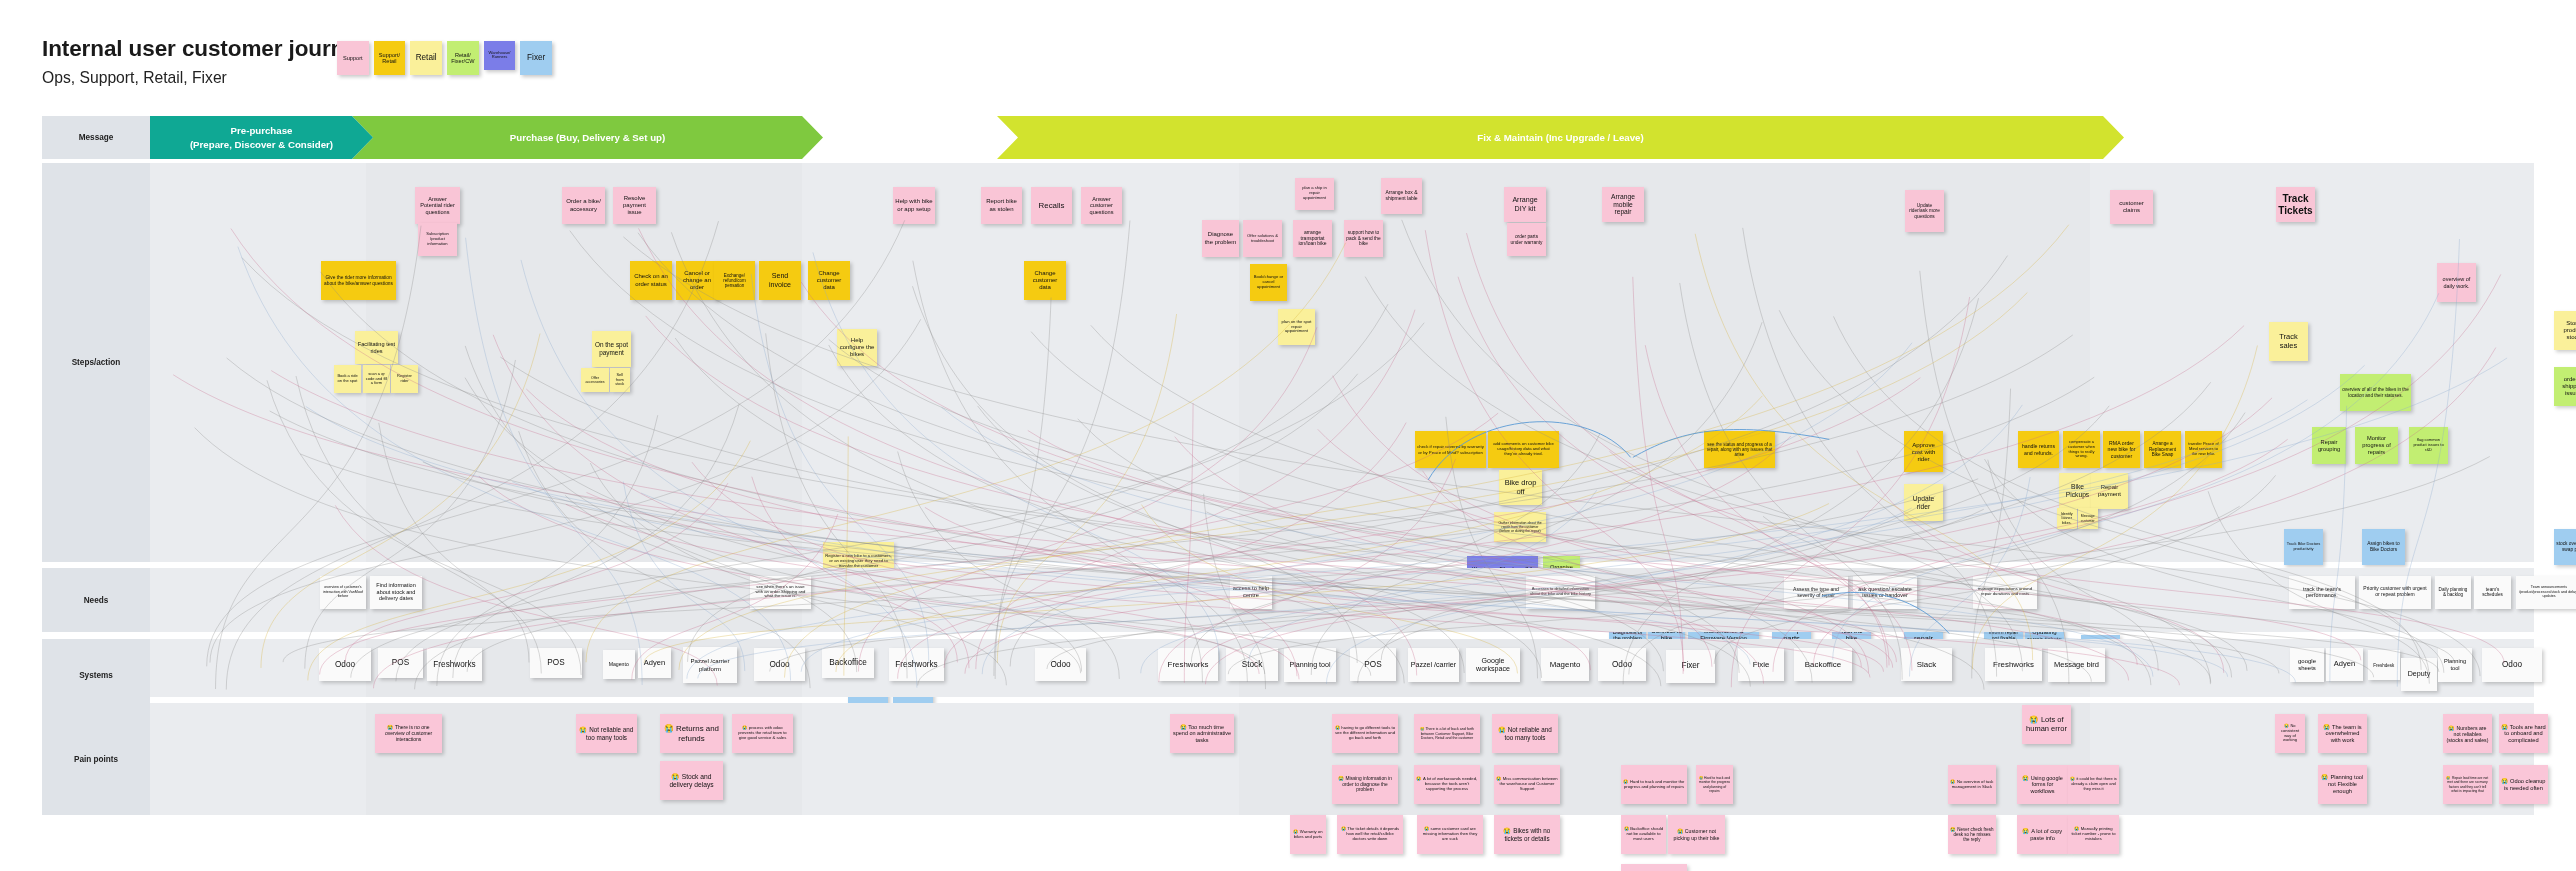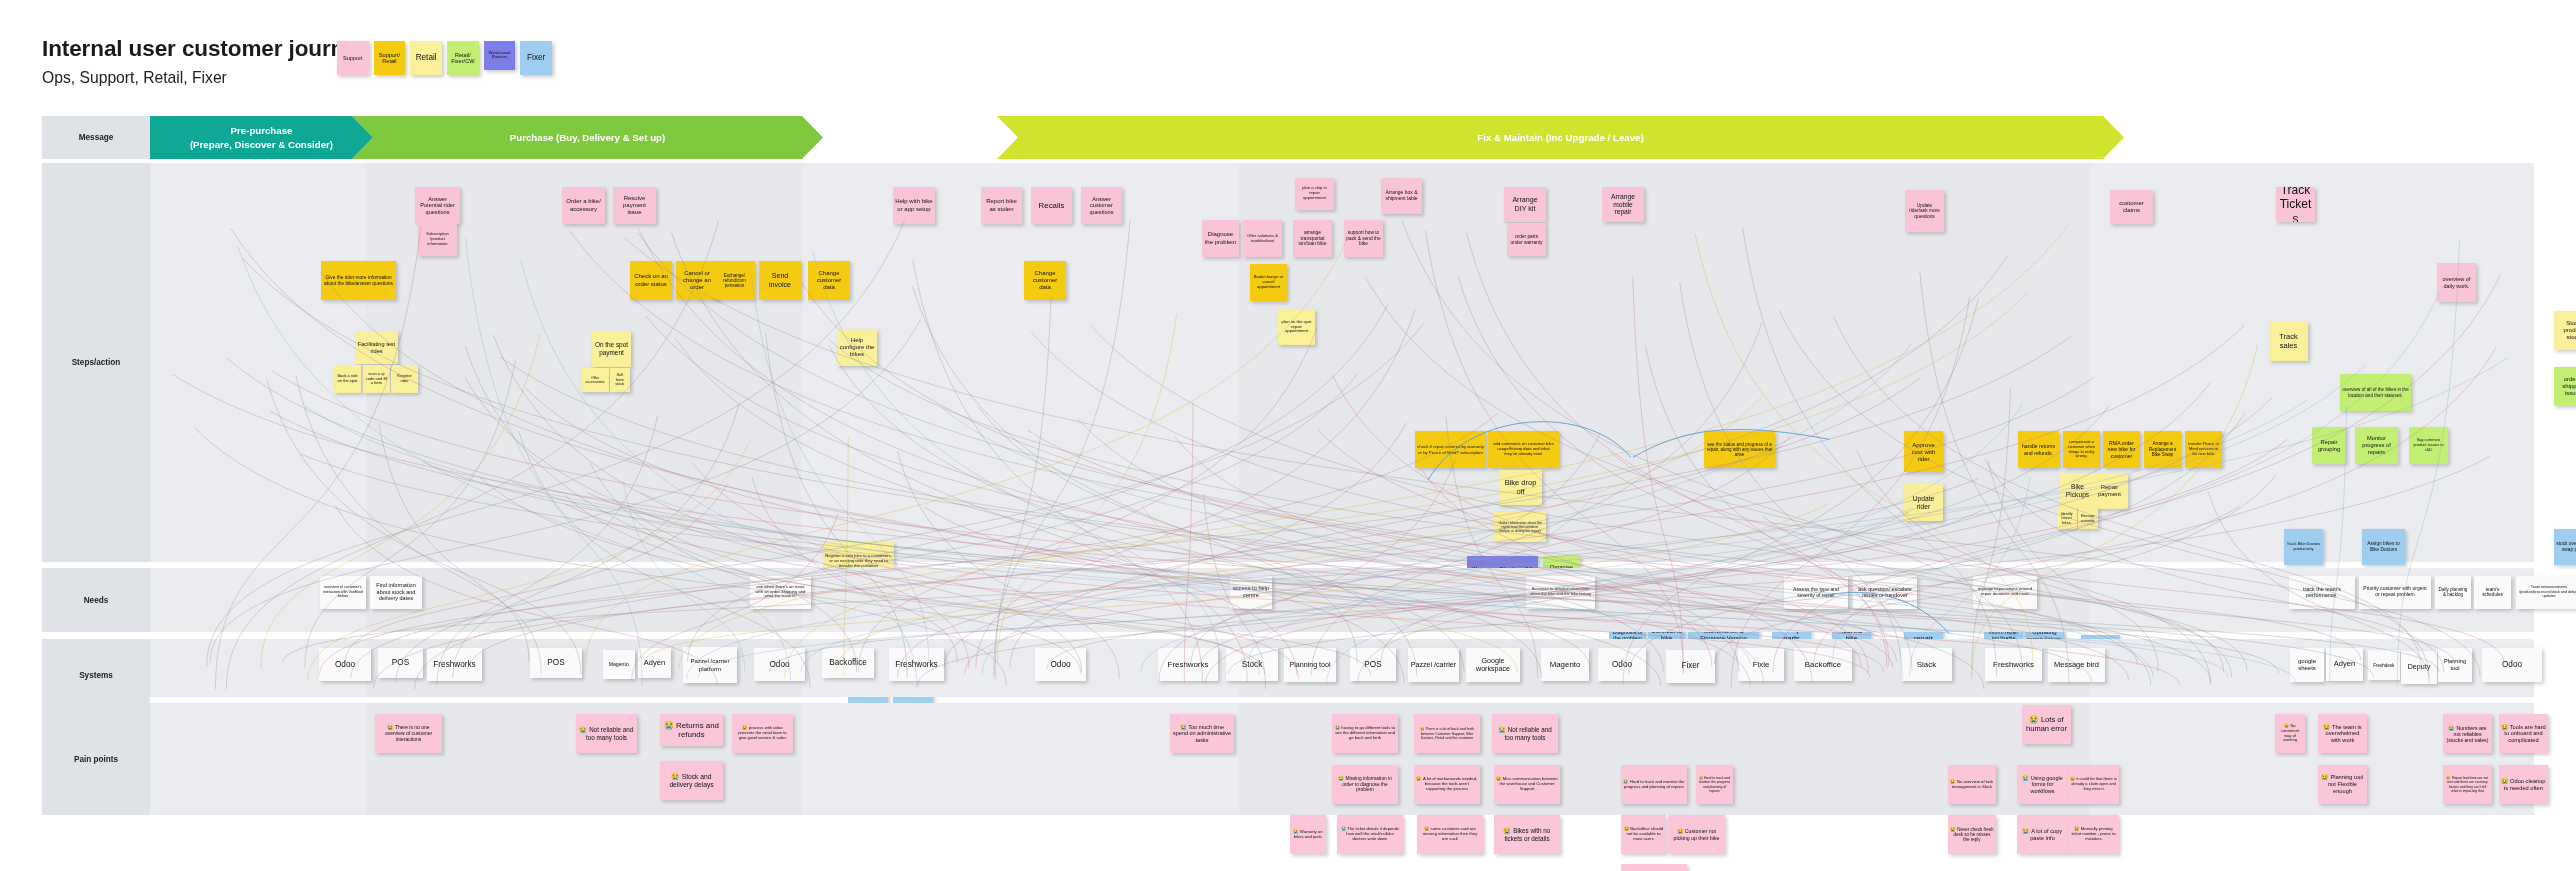--- a/index.html
+++ b/index.html
@@ -334,21 +334,21 @@
     </div>
     <div class="note c-blue" style="left: 1758px; top: 490px; width: 33px; height: 30px; font-size: 3.7px;">
       <span>Pause for Quote/cost Approval</span>
     </div>
     <div class="note c-purple" style="left: 1883px; top: 415px; width: 40px; height: 36px; font-size: 5.5px;">
       <span>Bike Pickup &amp; Shipment</span>
     </div>
     <div class="note c-blue" style="left: 1931px; top: 472px; width: 39px; height: 34px; font-size: 4.8px;">
       <span>Claim Generation</span>
     </div>
-    <div class="note c-pink" style="left: 2126px; top: 24px; width: 39px; height: 35px; font-size: 12px;">
+    <div class="note c-pink" style="left: 2126px; top: 24px; width: 39px; height: 35px; font-size: 10px; font-weight: bold;">
       <span>Track Tickets</span>
     </div>
     <div class="note c-pink" style="left: 2287px; top: 100px; width: 39px; height: 39px; font-size: 5.5px;">
       <span>overview of daily work.</span>
     </div>
     <div class="note c-yellow" style="left: 2404px; top: 148px; width: 39px; height: 39px; font-size: 6px;">
       <span>Store product stock</span>
     </div>
     <div class="note c-yellow" style="left: 2119px; top: 159px; width: 39px; height: 39px; font-size: 7.5px;">
       <span>Track sales</span>
@@ -511,21 +511,21 @@
     </div>
     <div class="note c-white" style="left: 2140px; top: 9px; width: 34px; height: 34px; font-size: 6px;">
       <span>google sheets</span>
     </div>
     <div class="note c-white" style="left: 2176px; top: 9px; width: 37px; height: 33px; font-size: 7.5px;">
       <span>Adyen</span>
     </div>
     <div class="note c-white" style="left: 2218px; top: 11.2px; width: 31.5px; height: 30px; font-size: 4.5px;">
       <span>Freshdesk</span>
     </div>
-    <div class="note c-white" style="left: 2251px; top: 12px; width: 36px; height: 33px; font-size: 7.1px;">
+    <div class="note c-white" style="left: 2251px; top: 19px; width: 36px; height: 33px; font-size: 7.1px;">
       <span>Deputy</span>
     </div>
     <div class="note c-white" style="left: 2288px; top: 9px; width: 34px; height: 34px; font-size: 5.7px;">
       <span>Planning tool</span>
     </div>
     <div class="note c-white" style="left: 2332px; top: 9px; width: 60px; height: 34px; font-size: 8.2px;">
       <span>Odoo</span>
     </div>
   </div>
 
@@ -535,21 +535,21 @@
     <div class="cell alt" style="left: 216px; width: 436px;"></div>
     <div class="cell" style="left: 872px; width: 214px;"></div>
     <div class="cell alt" style="left: 1089px; width: 851px;"></div>
     <div class="cell" style="left: 1948px; width: 436px;"></div>
     <div class="note c-pain" style="left: 225px; top: 11.2px; width: 67px; height: 39px; font-size: 5px;">
       <span>😭 There is no one overview of customer interactions</span>
     </div>
     <div class="note c-pain" style="left: 426px; top: 11.2px; width: 61px; height: 39px; font-size: 6.3px;">
       <span>😭 Not reliable and too many tools</span>
     </div>
-    <div class="note c-pain" style="left: 510px; top: 11.2px; width: 63px; height: 32px; font-size: 7.9px; text-align: center;">
+    <div class="note c-pain" style="left: 510px; top: 11.2px; width: 63px; height: 39px; font-size: 7.9px; text-align: center;">
       <span>😭 Returns and refunds</span>
     </div>
     <div class="note c-pain" style="left: 582px; top: 11.2px; width: 61px; height: 39px; font-size: 4.2px;">
       <span>😭 process with odoo prevents the retail team to give good service &amp; sales</span>
     </div>
     <div class="note c-pain" style="left: 510px; top: 58px; width: 63px; height: 39px; font-size: 6.7px;">
       <span>😭 Stock and delivery delays</span>
     </div>
     <div class="note c-pain" style="left: 1020px; top: 11.2px; width: 64px; height: 39px; font-size: 5.5px;">
       <span>😭 Too much time spend on administrative tasks</span>

